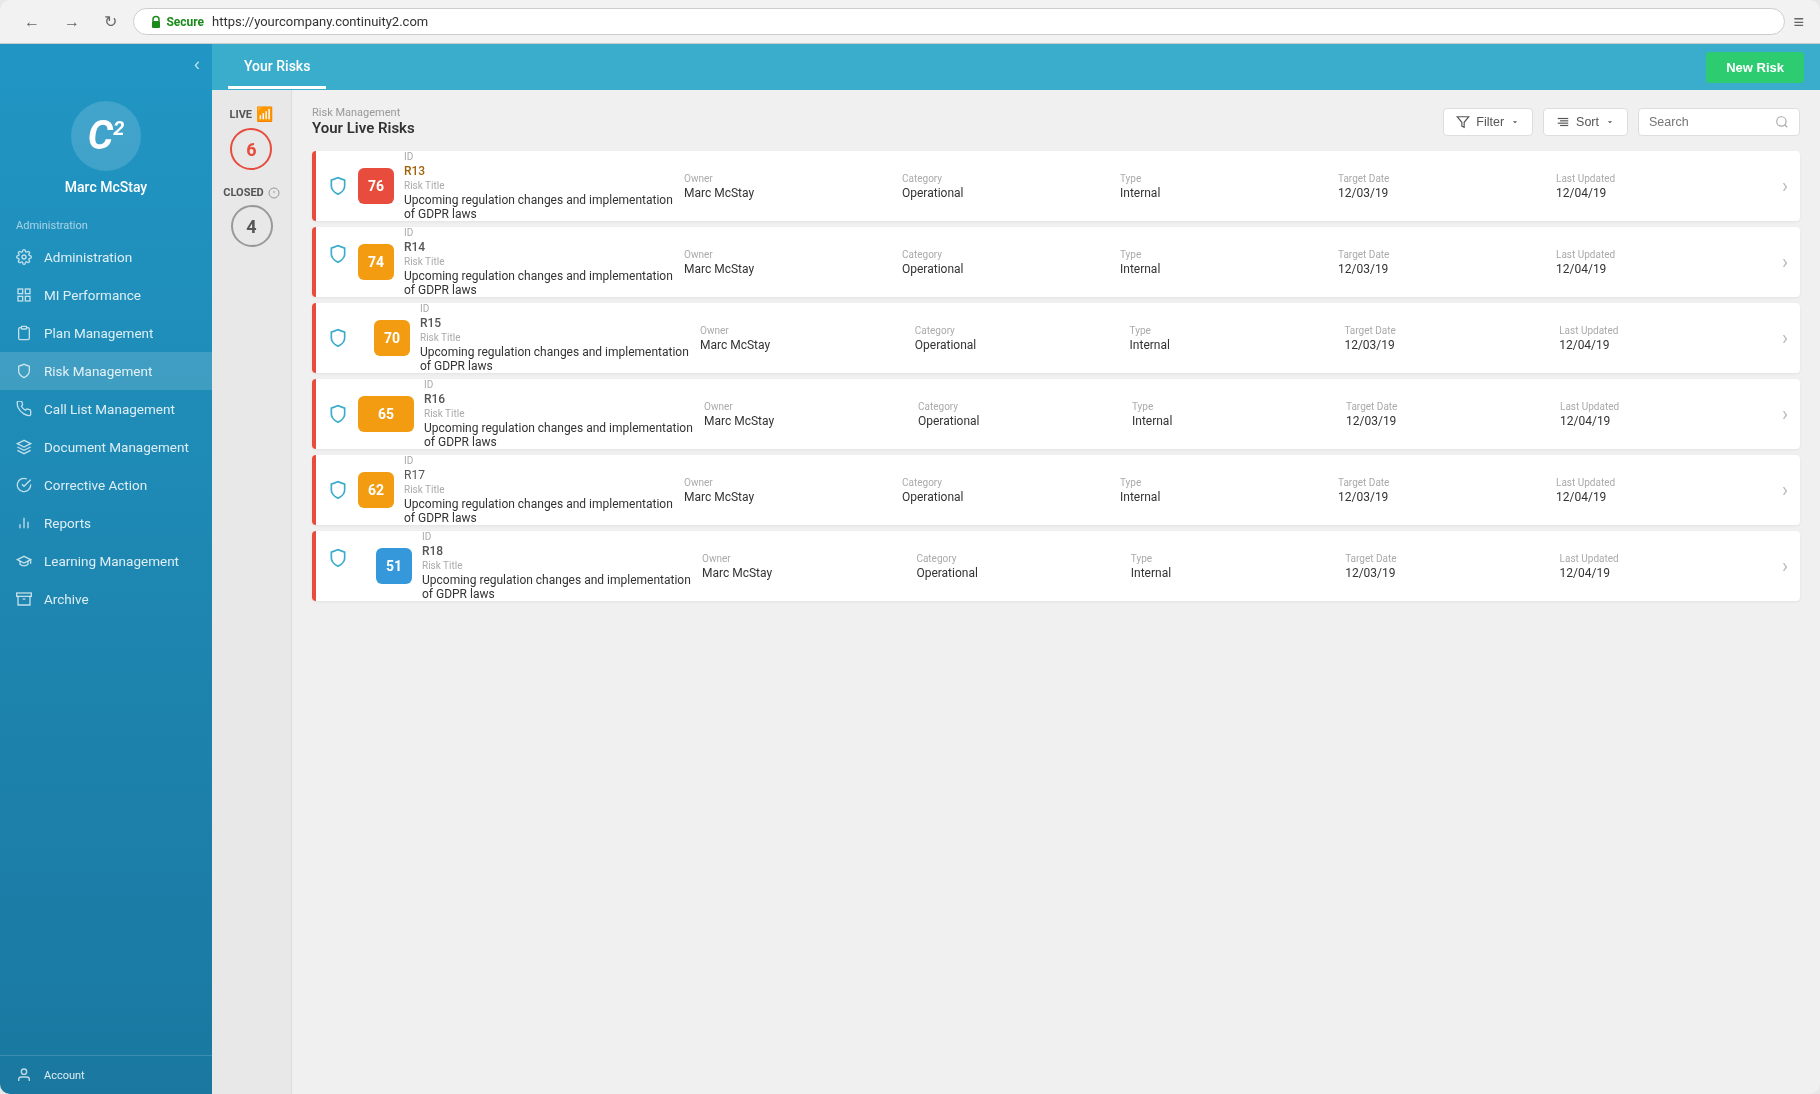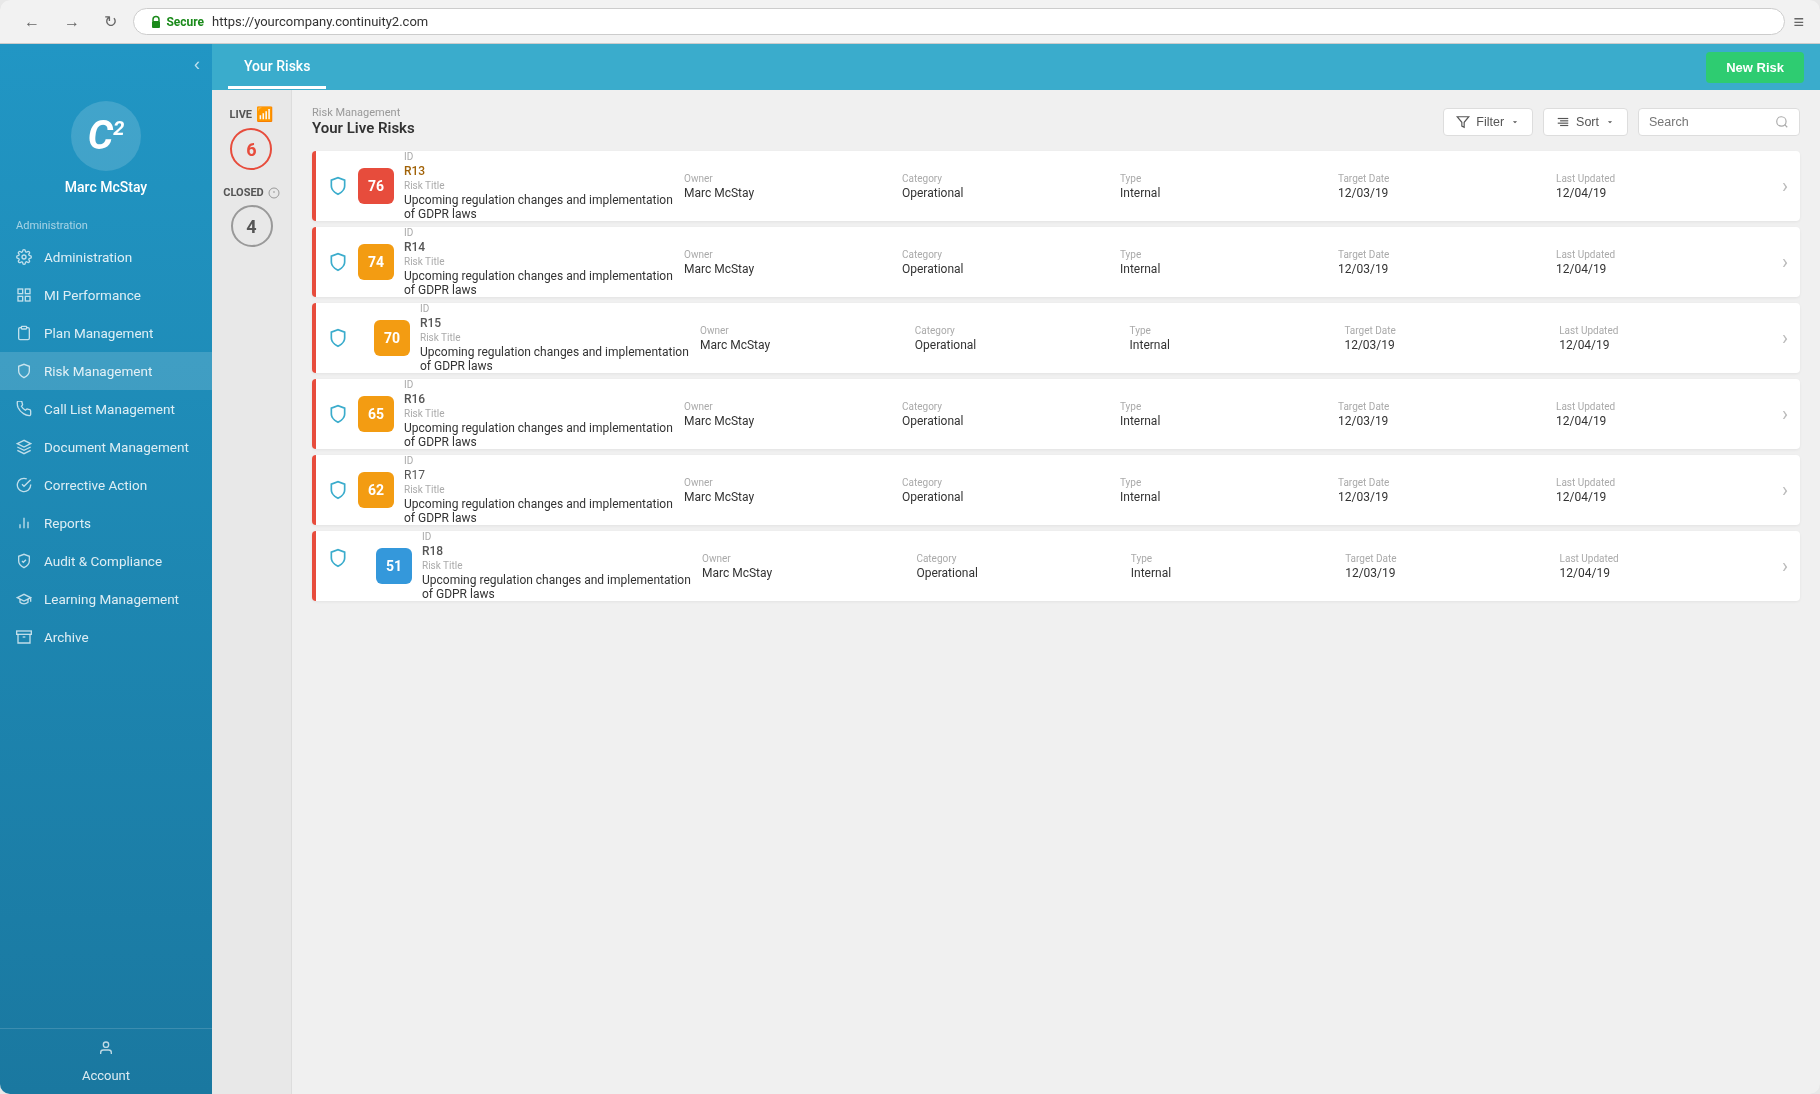--- a/index.html
+++ b/index.html
@@ -33,21 +33,21 @@
     .sidebar-logo { display: flex; flex-direction: column; align-items: center; padding: 16px 0 12px; }
     .logo-circle { width: 70px; height: 70px; border-radius: 50%; background: rgba(255,255,255,0.15); display: flex; align-items: center; justify-content: center; }
     .logo-text { font-size: 40px; font-weight: 700; color: white; font-style: italic; line-height: 1; }
     .logo-sup { font-size: 20px; vertical-align: super; }
     .sidebar-username { color: white; font-size: 14px; margin-top: 8px; font-weight: 500; }
     .sidebar-section-label { color: rgba(255,255,255,0.6); font-size: 11px; padding: 12px 16px 6px; text-transform: none; letter-spacing: 0; }
     .sidebar-item { display: flex; align-items: center; gap: 12px; padding: 11px 16px; color: rgba(255,255,255,0.85); font-size: 13.5px; cursor: pointer; transition: background 0.15s; }
     .sidebar-item.active { background: rgba(255,255,255,0.15); }
     .sidebar-item svg { flex-shrink: 0; opacity: 0.85; }
     .sidebar-bottom { margin-top: auto; border-top: 1px solid rgba(255,255,255,0.15); }
-    .sidebar-bottom .sidebar-item { font-size: 13px; flex-direction: column; }
+    .sidebar-bottom .sidebar-item { font-size: 11px; }
 
     
     .main-content { flex: 1; display: flex; flex-direction: column; background: #f0f0f0; overflow: hidden; }
 
     
     .top-bar { background: #3aaccc; display: flex; align-items: center; justify-content: space-between; padding: 0 16px; height: 46px; flex-shrink: 0; }
     .tab-label { color: white; font-size: 14px; font-weight: 500; padding: 12px 16px; border-bottom: 3px solid white; }
     .new-risk-btn { background: #2ecc71; color: white; border: none; border-radius: 4px; padding: 8px 20px; font-size: 13px; font-weight: 600; cursor: pointer; }
 
     
@@ -174,27 +174,20 @@
 
       <div class="sidebar-item">
         <svg width="16" height="16" viewBox="0 0 24 24" fill="none" stroke="currentColor" stroke-width="2">
             <line x1="18" y1="20" x2="18" y2="10"></line>
             <line x1="12" y1="20" x2="12" y2="4"></line>
             <line x1="6" y1="20" x2="6" y2="14"></line>
           </svg>
         <span>Reports</span>
       </div>
 
-      <div class="sidebar-item">
-        <svg width="16" height="16" viewBox="0 0 24 24" fill="none" stroke="currentColor" stroke-width="2">
-            <path d="M12 22s8-4 8-10V5l-8-3-8 3v7c0 6 8 10 8 10z"></path>
-            <polyline points="9 12 11 14 15 10"></polyline>
-          </svg>
-        <span>Audit &amp; Compliance</span>
-      </div>
 
       <div class="sidebar-item">
         <svg width="16" height="16" viewBox="0 0 24 24" fill="none" stroke="currentColor" stroke-width="2">
             <path d="M22 10v6M2 10l10-5 10 5-10 5z"></path>
             <path d="M6 12v5c3 3 9 3 12 0v-5"></path>
           </svg>
         <span>Learning Management</span>
       </div>
 
       <div class="sidebar-item">
@@ -324,21 +317,21 @@
         </div>
         <div style="flex:1;display:flex;flex-direction:column;gap:2px;">
           <span style="font-size:10px;color:#aaa;">Last Updated</span>
           <span style="font-size:12px;color:#333;">12/04/19</span>
         </div>
       </div>
     </div>
     <span style="color:#bbb;font-size:20px;margin-left:8px;flex-shrink:0;">›</span>
   </div>
               <div class="risk-row">
-    <div style="display:flex;align-items:center;gap:10px;min-width:60px;flex-shrink:0;">
+    <div style="display:flex;gap:10px;min-width:60px;flex-shrink:0;">
       <svg width="20" height="20" viewBox="0 0 24 24" fill="none" stroke="#3aaccc" stroke-width="2">
                     <path d="M12 22s8-4 8-10V5l-8-3-8 3v7c0 6 8 10 8 10z"></path>
                   </svg>
       <div style="width:36px;height:36px;border-radius:6px;background:#f39c12;display:flex;align-items:center;justify-content:center;color:white;font-size:14px;font-weight:700;flex-shrink:0;">74</div>
     </div>
     <div style="display:flex;gap:0;flex:1;align-items:center;padding-left:10px;">
       <div style="display:flex;flex-direction:column;gap:2px;width:280px;flex-shrink:0;">
         <span style="font-size:10px;color:#aaa;">ID</span>
         <span style="font-size:12px;color:#555;font-weight:500;">R14</span>
         <span style="font-size:10px;color:#aaa;">Risk Title</span>
@@ -406,21 +399,21 @@
         </div>
       </div>
     </div>
     <span style="color:#bbb;font-size:20px;margin-left:8px;flex-shrink:0;">›</span>
   </div>
               <div class="risk-row">
     <div style="display:flex;align-items:center;gap:10px;min-width:60px;flex-shrink:0;">
       <svg width="20" height="20" viewBox="0 0 24 24" fill="none" stroke="#3aaccc" stroke-width="2">
                     <path d="M12 22s8-4 8-10V5l-8-3-8 3v7c0 6 8 10 8 10z"></path>
                   </svg>
-      <div style="width:36px;height:36px;border-radius:6px;background:#f39c12;display:flex;align-items:center;justify-content:center;color:white;font-size:14px;font-weight:700;flex-shrink:0;">65</div>
+      <div style="width:56px;height:36px;border-radius:6px;background:#f39c12;display:flex;align-items:center;justify-content:center;color:white;font-size:14px;font-weight:700;flex-shrink:0;">65</div>
     </div>
     <div style="display:flex;gap:0;flex:1;align-items:center;padding-left:10px;">
       <div style="display:flex;flex-direction:column;gap:2px;width:280px;flex-shrink:0;">
         <span style="font-size:10px;color:#aaa;">ID</span>
         <span style="font-size:12px;color:#555;font-weight:500;">R16</span>
         <span style="font-size:10px;color:#aaa;">Risk Title</span>
         <span style="font-size:12px;color:#333;">Upcoming regulation changes and implementation of GDPR laws</span>
       </div>
       <div style="display:flex;flex:1;align-items:center;">
         <div style="flex:1;display:flex;flex-direction:column;gap:2px;">

